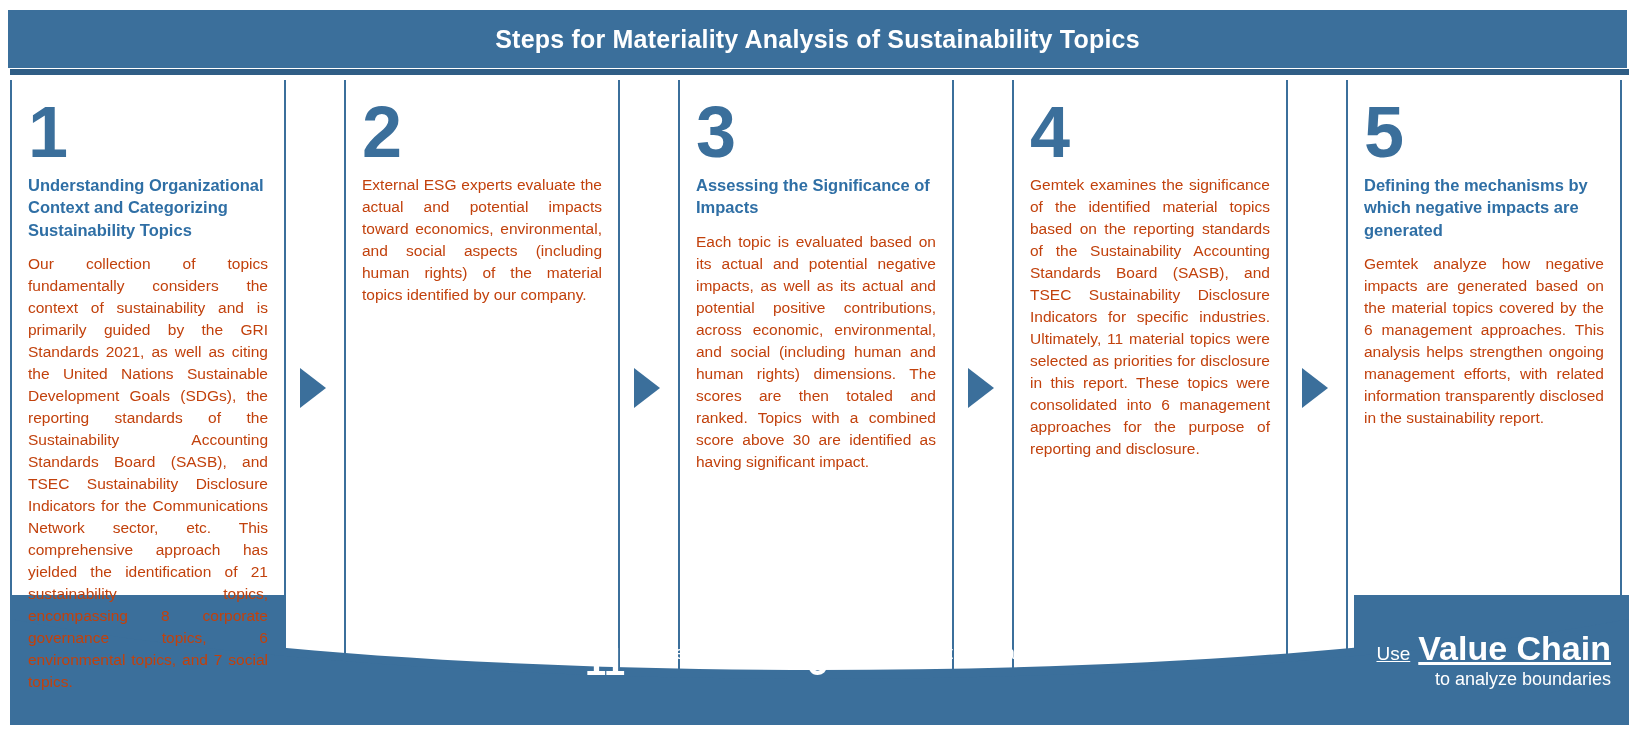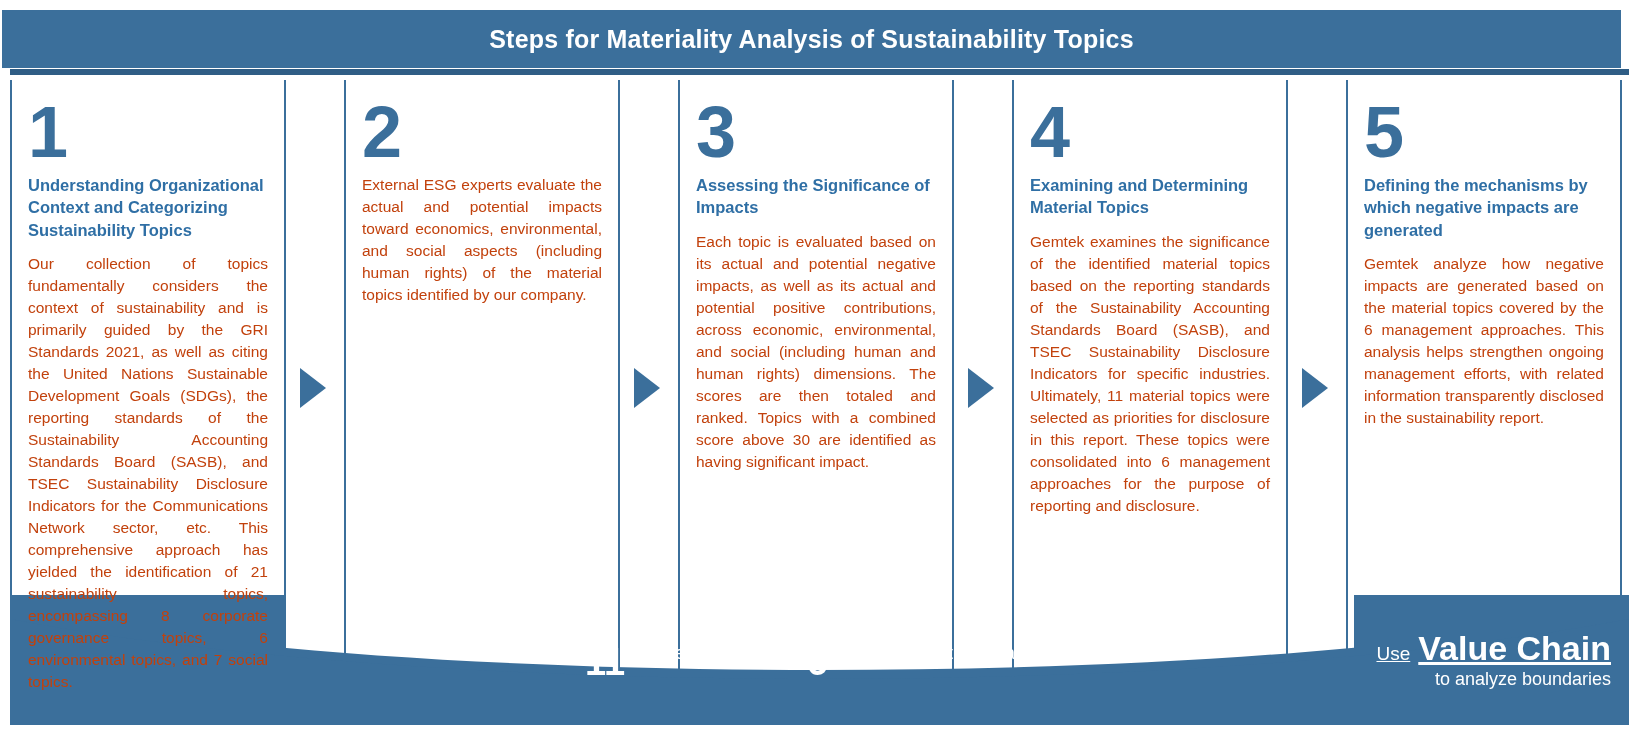--- a/index.html
+++ b/index.html
@@ -16,21 +16,21 @@
   .infographic {
     position: relative;
     width: 1639px;
     height: 737px;
     box-sizing: border-box;
   }
 
   
   .header-bar {
     position: absolute;
-    left: 2px;
+    left: 8px;
     top: 10px;
     width: 1619px;
     height: 58px;
     background: #3b6f9b;
     display: flex;
     align-items: center;
     justify-content: center;
   }
   .header-title {
     color: #ffffff;
@@ -256,21 +256,20 @@
       </div>
     </div>
 
     <div class="arrow">
       <div class="tri"></div>
     </div>
 
     <div class="col col4">
       <div class="col-inner">
         <div class="num">4</div>
-        <div class="step-title">Examining and Determining Material Topics</div>
         <div class="step-body">Gemtek examines the significance of the identified material topics based on the reporting standards of the Sustainability Accounting Standards Board (SASB), and TSEC Sustainability Disclosure Indicators for specific industries. Ultimately, 11 material topics were selected as priorities for disclosure in this report. These topics were consolidated into 6 management approaches for the purpose of reporting and disclosure.</div>
       </div>
     </div>
 
     <div class="arrow">
       <div class="tri"></div>
     </div>
 
     <div class="col col5">
       <div class="col-inner">

